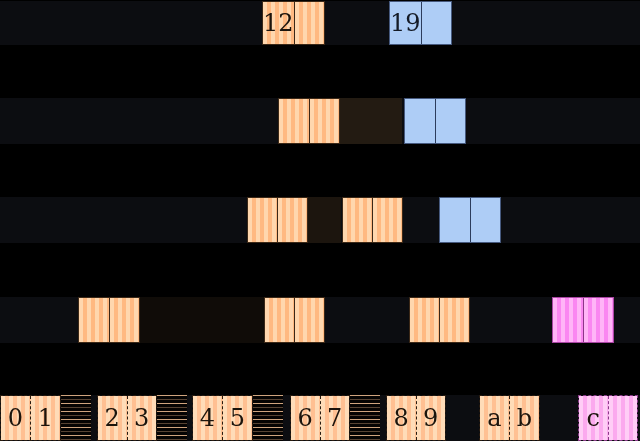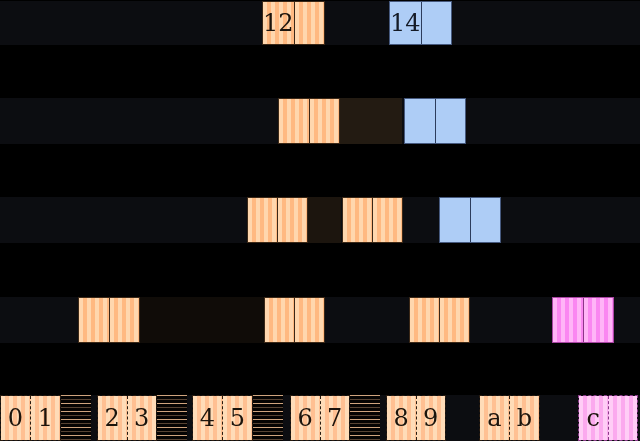--- a/index.html
+++ b/index.html
@@ -50,21 +50,21 @@
 <div id="figure">
     <div class="row-band" style="top: 1px; height: 44px;"></div>
     <div class="block pair orange" style="left: 262px; width: 63px; top: 1px; height: 44px;">
       <div class="cell">
         <span class="lbl">12</span>
       </div>
       <div class="cell"></div>
     </div>
     <div class="block pair blue" style="left: 389px; width: 63px; top: 1px; height: 44px;">
       <div class="cell">
-        <span class="lbl">14</span>
+        <span class="lbl">19</span>
       </div>
       <div class="cell"></div>
     </div>
     <div class="row-band" style="top: 98px; height: 46px;"></div>
     <div class="block pair orange" style="left: 278px; width: 62px; top: 98px; height: 46px;">
       <div class="cell"></div>
       <div class="cell"></div>
     </div>
     <div class="block tombstone" style="left: 340px; width: 62px; top: 98px; height: 46px; background: rgb(35, 27, 18);"></div>
     <div class="block pair blue" style="left: 404px; width: 62px; top: 98px; height: 46px;">

